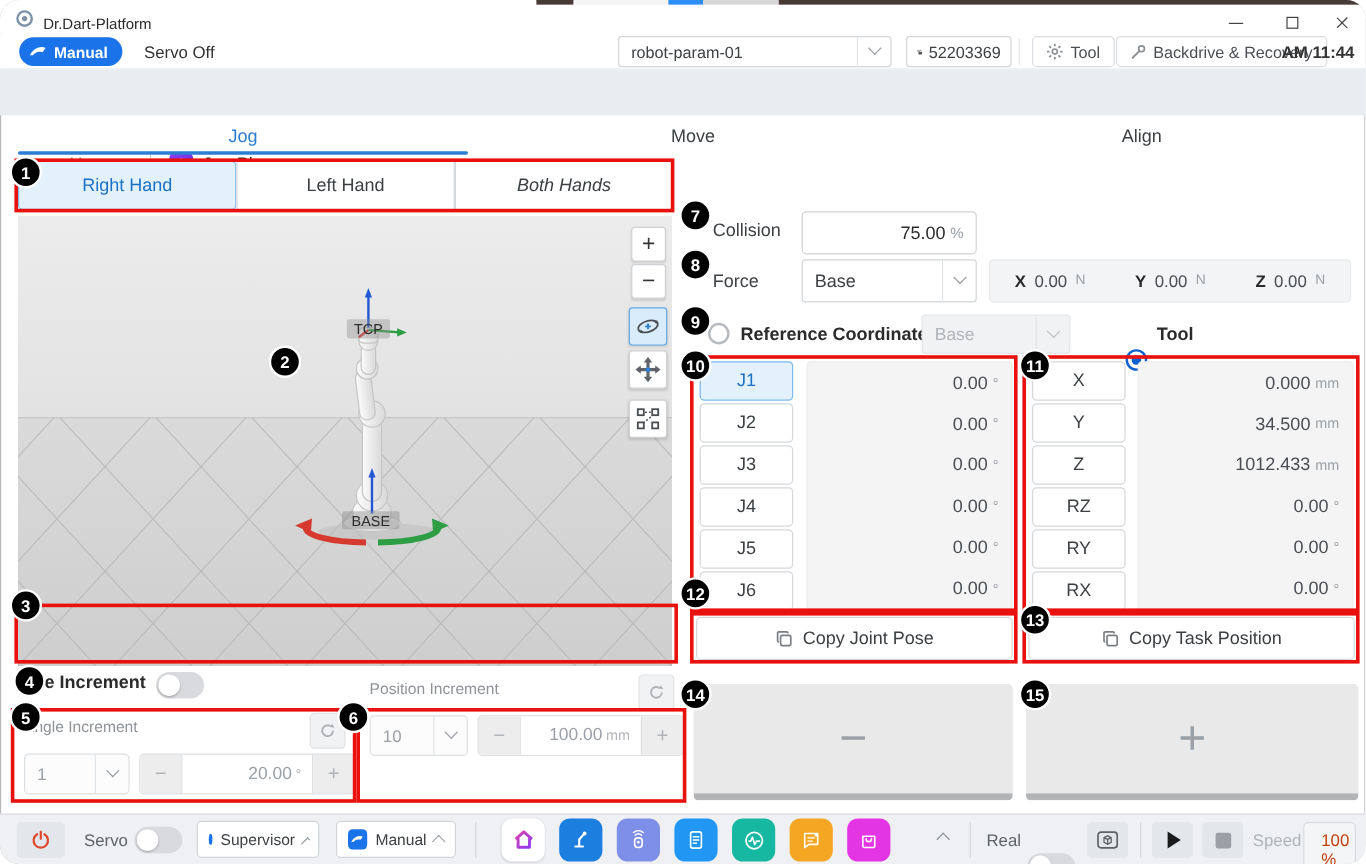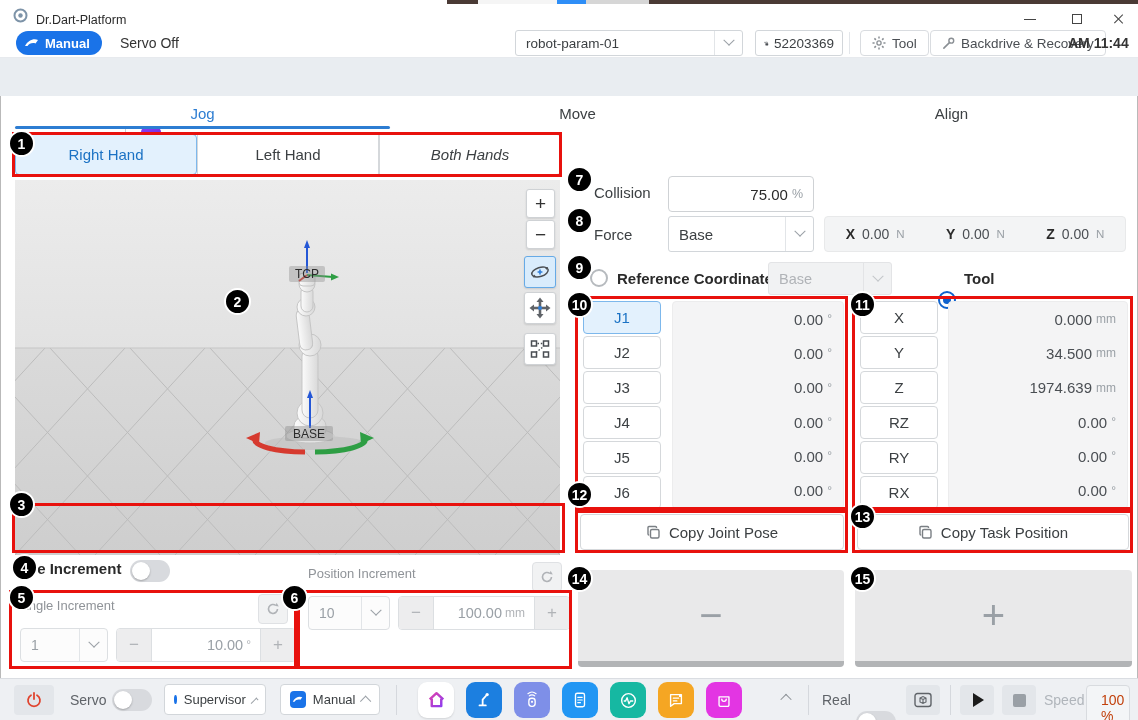--- a/index.html
+++ b/index.html
@@ -1,17 +1,17 @@
 <!DOCTYPE html>
 <html><head>
 <meta charset="utf-8">
 <style>
 * { margin:0; padding:0; box-sizing:border-box; }
 body { font-family:"Liberation Sans","DejaVu Sans",sans-serif; background:#fff; }
-.app { position:relative; width:1138px; height:720px; background:#fff; overflow:hidden; box-shadow:inset 0 0 0 1px #b9b9b9; }
+.app { position:relative; width:1138px; height:720px; background:#fff; overflow:hidden; box-shadow:inset 0 0 0 1px #b9b9b9;border-radius:16px; }
 .abs { position:absolute; }
 
 
 .topstrip { left:0; top:0; width:1138px; height:4px; display:flex; }
 
 
 .titlebar { left:0; top:4px; width:1138px; height:24px; background:#fff; }
 .apptitle { left:36px; top:9px; font-size:12.5px; color:#2b2b2b; }
 .winbtn { width:30px; height:20px; top:5px; display:flex; align-items:center; justify-content:center; cursor:pointer; }
 .min-glyph { width:12px; height:0; border-top:1.4px solid #444; }
@@ -369,21 +369,21 @@
     </div>
     <div class="abs inc-select" style="left:8px;top:36px;width:88px">
       <div class="sel-text">1</div>
       <div class="sel-chev">
           <div class="chev-down"></div>
         </div>
     </div>
     <div class="abs stepper" style="left:104px;top:36px;width:180px">
       <div class="step-seg">−</div>
       <div class="step-val">
-        <span class="num">10.00</span>
+        <span class="num">20.00</span>
         <span class="unit">°</span>
       </div>
       <div class="step-seg">+</div>
     </div>
   </div>
 
   <div class="abs" style="left:300px;top:560px;width:270px;height:76px">
     <div class="abs inc-title" style="left:8px;top:6px">Position Increment</div>
     <div class="abs resetbtn" style="left:232px;top:2px">
       <svg width="14" height="14" viewBox="0 0 14 14">
@@ -491,21 +491,21 @@
   <div class="valpanel" style="left:948px;top:301px;width:180px;height:208px">
     <div class="valrow">
         <span class="num">0.000</span>
         <span class="unit">mm</span>
       </div>
     <div class="valrow">
         <span class="num">34.500</span>
         <span class="unit">mm</span>
       </div>
     <div class="valrow">
-        <span class="num">1974.639</span>
+        <span class="num">1012.433</span>
         <span class="unit">mm</span>
       </div>
     <div class="valrow">
         <span class="num">0.00</span>
         <span class="unit">°</span>
       </div>
     <div class="valrow">
         <span class="num">0.00</span>
         <span class="unit">°</span>
       </div>

